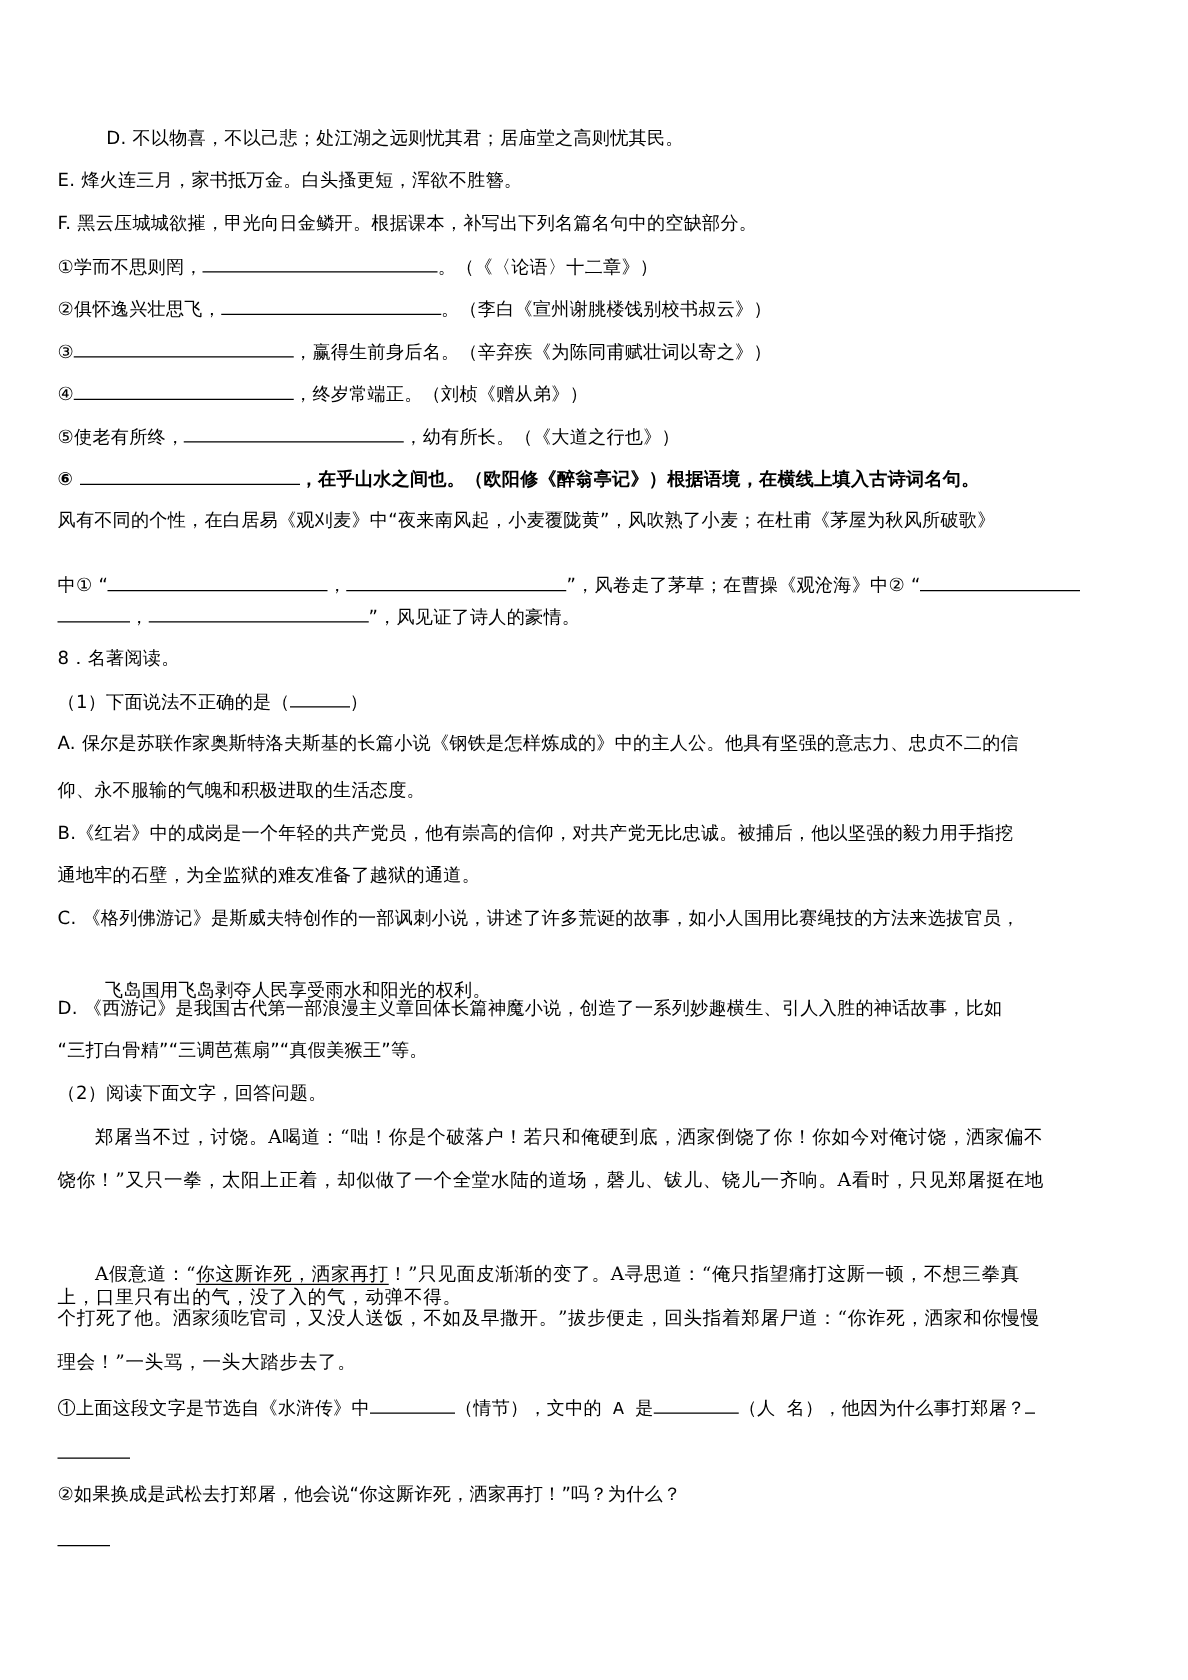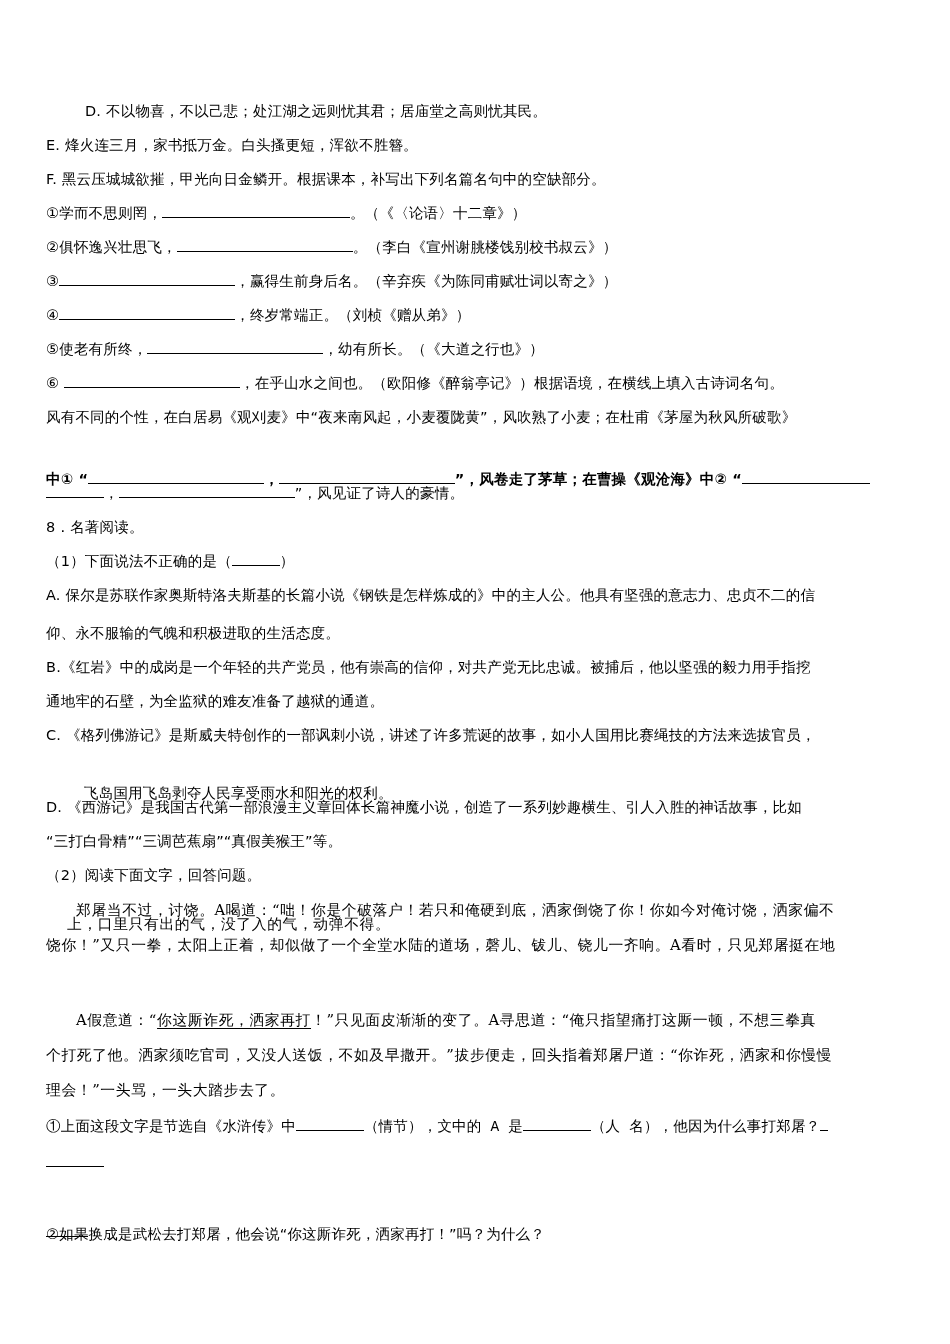--- a/index.html
+++ b/index.html
@@ -44,28 +44,28 @@
   </div>
   <div class="line" style="top:271px;">
     <span>③</span><span class="blank" style="width:176px;"></span><span>，赢得生前身后名。（辛弃疾《为陈同甫赋壮词以寄之》）</span>
   </div>
   <div class="line" style="top:305px;">
     <span>④</span><span class="blank" style="width:176px;"></span><span>，终岁常端正。（刘桢《赠从弟》）</span>
   </div>
   <div class="line" style="top:339px;">
     <span>⑤</span><span>使老有所终，</span><span class="blank" style="width:176px;"></span><span>，幼有所长。（《大道之行也》）</span>
   </div>
-  <div class="line" style="top:373px;">
+  <div class="line" style="top:373px;font-weight:bold;">
     <span>⑥</span><span> </span><span class="blank" style="width:176px;"></span><span>，在乎山水之间也。（欧阳修《醉翁亭记》）根据语境，在横线上填入古诗词名句。</span>
   </div>
 
   <div class="line" style="top:407px;">
     <span>风有不同的个性，在白居易《观刈麦》中“夜来南风起，小麦覆陇黄”，风吹熟了小麦；在杜甫《茅屋为秋风所破歌》</span>
   </div>
-  <div class="line" style="top:469px;font-weight:bold;">
+  <div class="line" style="top:458px;">
     <span>中① “</span><span class="blank" style="width:176px;"></span><span>，</span><span class="blank" style="width:176px;"></span><span>”，风卷走了茅草；在曹操《观沧海》中② “</span><span class="blank" style="width:128px;"></span>
   </div>
   <div class="line" style="top:483px;">
     <span class="blank" style="width:58px;"></span><span>，</span><span class="blank" style="width:176px;"></span><span>”，风见证了诗人的豪情。</span>
   </div>
 
   <div class="line" style="top:517px;">
     <span>8．名著阅读。</span>
   </div>
   <div class="line" style="top:551px;">
@@ -106,39 +106,39 @@
   <div class="line" style="top:865px;">
     <span>（2）阅读下面文字，回答问题。</span>
   </div>
 
   <div class="line serif indent" style="top:900px;">
     <span>郑屠当不过，讨饶。A喝道：“咄！你是个破落户！若只和俺硬到底，洒家倒饶了你！你如今对俺讨饶，洒家偏不</span>
   </div>
   <div class="line serif" style="top:935px;text-align:center;">
     <span>饶你！”又只一拳，太阳上正着，却似做了一个全堂水陆的道场，磬儿、钹儿、铙儿一齐响。A看时，只见郑屠挺在地</span>
   </div>
-  <div class="line serif" style="top:914px;margin-left:21px;">
+  <div class="line serif" style="top:1028px;">
     <span>上，口里只有出的气，没了入的气，动弹不得。</span>
   </div>
   <div class="line serif indent" style="top:1010px;">
     <span>A假意道：“</span><span class="ul">你这厮诈死，洒家再打</span><span>！”只见面皮渐渐的变了。A寻思道：“俺只指望痛打这厮一顿，不想三拳真</span>
   </div>
   <div class="line serif" style="top:1045px;">
     <span>个打死了他。洒家须吃官司，又没人送饭，不如及早撒开。”拔步便走，回头指着郑屠尸道：“你诈死，洒家和你慢慢</span>
   </div>
   <div class="line serif" style="top:1080px;">
     <span>理会！”一头骂，一头大踏步去了。</span>
   </div>
 
   <div class="line" style="top:1116px;font-family:Liberation Mono, monospace;">
     <span>①上面这段文字是节选自《水浒传》中</span><span class="blank" style="width:68px;"></span><span>（情节），文中的 A 是</span><span class="blank" style="width:68px;"></span><span>（人 名），他因为什么事打郑屠？</span><span class="blank" style="width:8px;"></span>
   </div>
   <div class="line" style="top:1152px;">
     <span class="blank" style="width:58px;"></span>
   </div>
-  <div class="line" style="top:1186px;margin-top:38px;">
+  <div class="line" style="top:1186px;">
     <span>②如果换成是武松去打郑屠，他会说“你这厮诈死，洒家再打！”吗？为什么？</span>
   </div>
   <div class="line" style="top:1222px;">
     <span class="blank" style="width:42px;"></span>
   </div>
 
 </div>
 
 </body></html>

